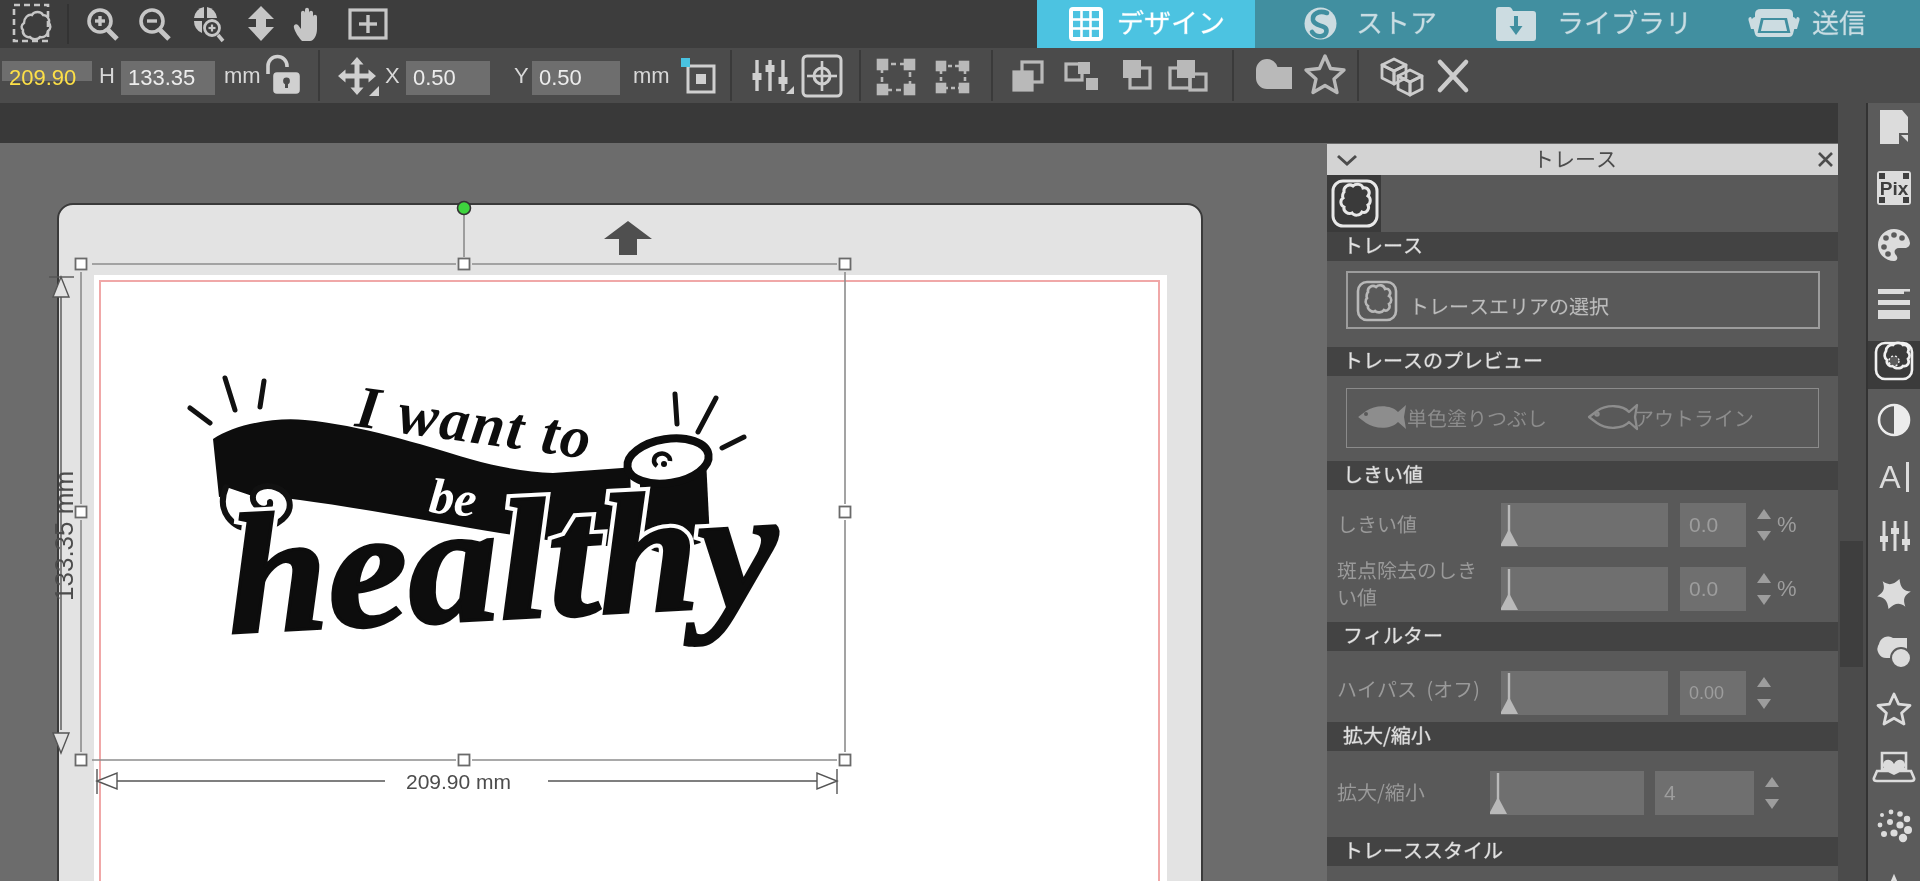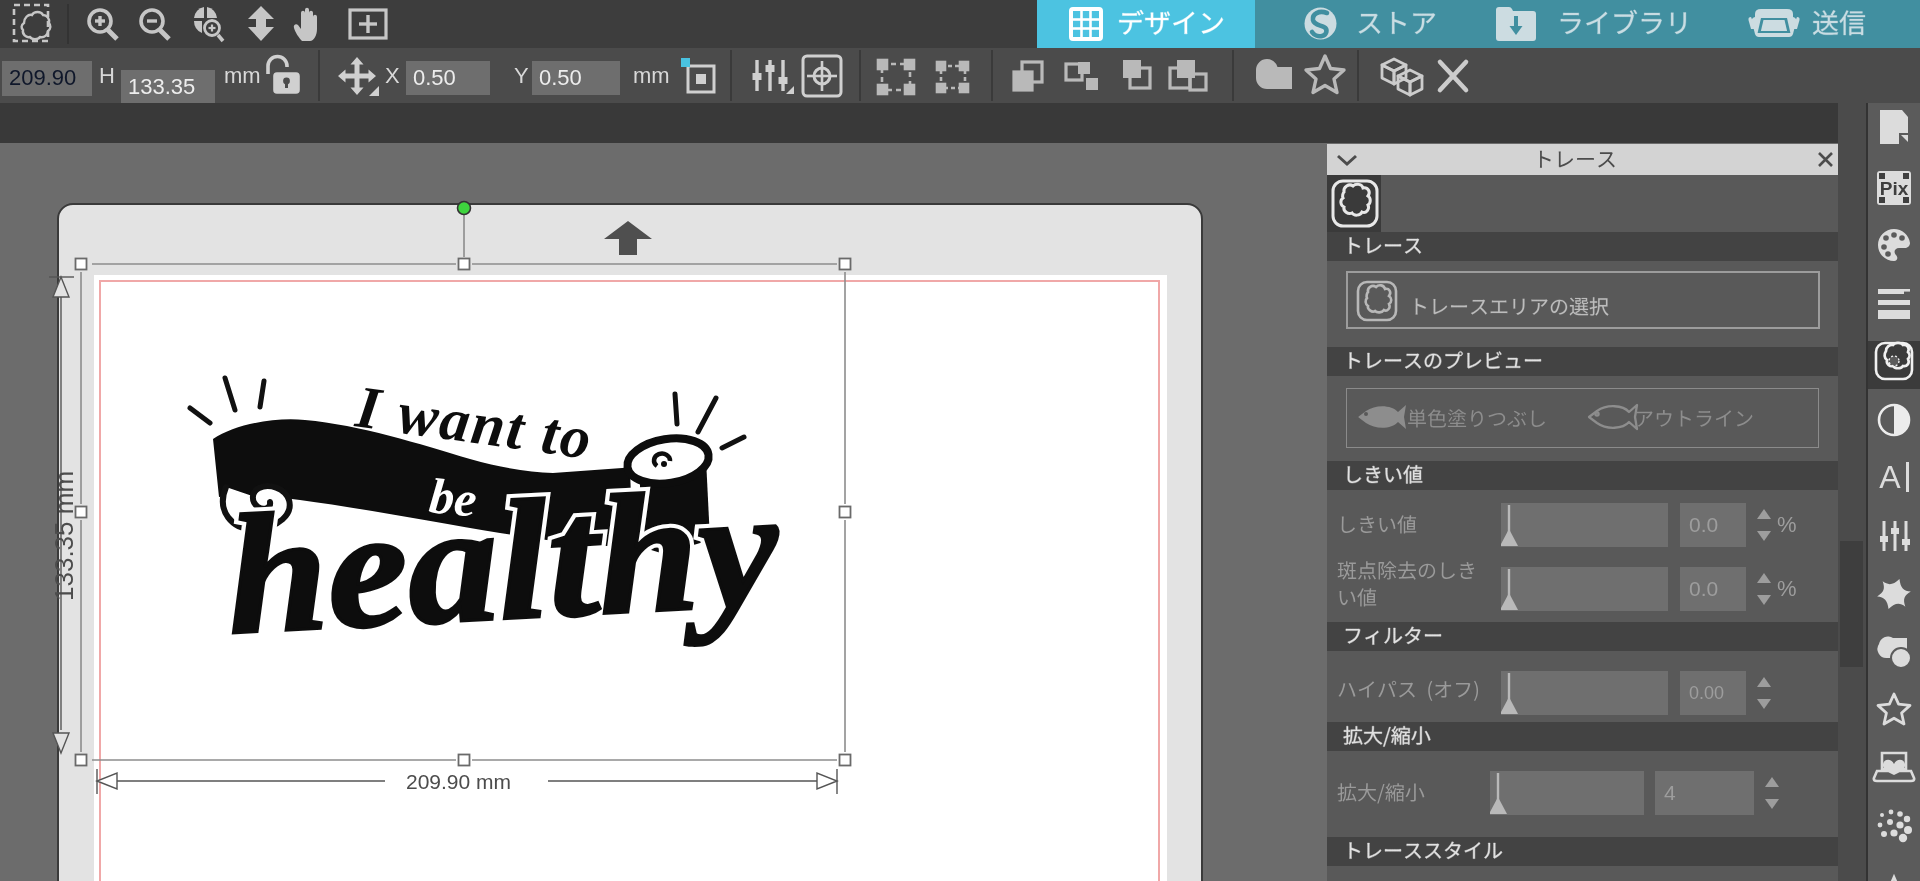--- a/index.html
+++ b/index.html
@@ -147,23 +147,23 @@
  <path d="M1406,17 l0,13 l-12,6 l0,-13 z"></path>
  <path d="M1398,28 l12,-6 l12,6 l-12,6 z"></path>
  <path d="M1398,28 l0,13 l12,6 l0,-13 z"></path>
  <path d="M1422,28 l0,13 l-12,6 l0,-13 z"></path>
 </g>
 <g stroke="#cccccc" stroke-width="4.6" stroke-linecap="round">
  <line x1="1440" y1="14" x2="1466" y2="42"></line>
       <line x1="1466" y1="14" x2="1440" y2="42"></line>
 </g>
 </svg>
-<div style="position:absolute;left:2px;top:61px;width:90px;height:35px;background:#6e6e6e;color:#0f172a;font-size:22px;line-height:34px;padding-left:7px">209.90</div>
+<div style="position:absolute;left:2px;top:61px;width:90px;height:20px;background:#6e6e6e;color:#fde047;font-size:22px;line-height:34px;padding-left:7px">209.90</div>
 <div style="position:absolute;left:99px;top:48px;height:55px;line-height:55px;color:#d8d8d8;font-size:22px">H</div>
-<div style="position:absolute;left:121px;top:70px;width:94px;height:34px;background:#6e6e6e;color:#ededed;font-size:22px;line-height:34px;padding-left:7px">133.35</div>
+<div style="position:absolute;left:121px;top:61px;width:94px;height:34px;background:#6e6e6e;color:#ededed;font-size:22px;line-height:34px;padding-left:7px">133.35</div>
 <div style="position:absolute;left:224px;top:48px;height:55px;line-height:55px;color:#d8d8d8;font-size:22px">mm</div>
 <div style="position:absolute;left:385px;top:48px;height:55px;line-height:55px;color:#d8d8d8;font-size:22px">X</div>
 <div style="position:absolute;left:406px;top:61px;width:84px;height:34px;background:#6e6e6e;color:#ededed;font-size:22px;line-height:34px;padding-left:7px">0.50</div>
 <div style="position:absolute;left:514px;top:48px;height:55px;line-height:55px;color:#d8d8d8;font-size:22px">Y</div>
 <div style="position:absolute;left:532px;top:61px;width:88px;height:34px;background:#6e6e6e;color:#ededed;font-size:22px;line-height:34px;padding-left:7px">0.50</div>
 <div style="position:absolute;left:633px;top:48px;height:55px;line-height:55px;color:#d8d8d8;font-size:22px">mm</div>
 <div style="position:absolute;left:0;top:103px;width:1838px;height:40px;background:#393939"></div>
 <div style="position:absolute;left:0;top:143px;width:1838px;height:738px;background:#6c6c6c"></div>
 <div style="position:absolute;left:57px;top:203px;width:1146px;height:760px;background:#e3e3e3;border:2px solid #3a3a3a;border-radius:16px"></div>
 <svg class="abs" style="left:597px;top:221px" width="62" height="34" viewBox="0 0 62 34">

